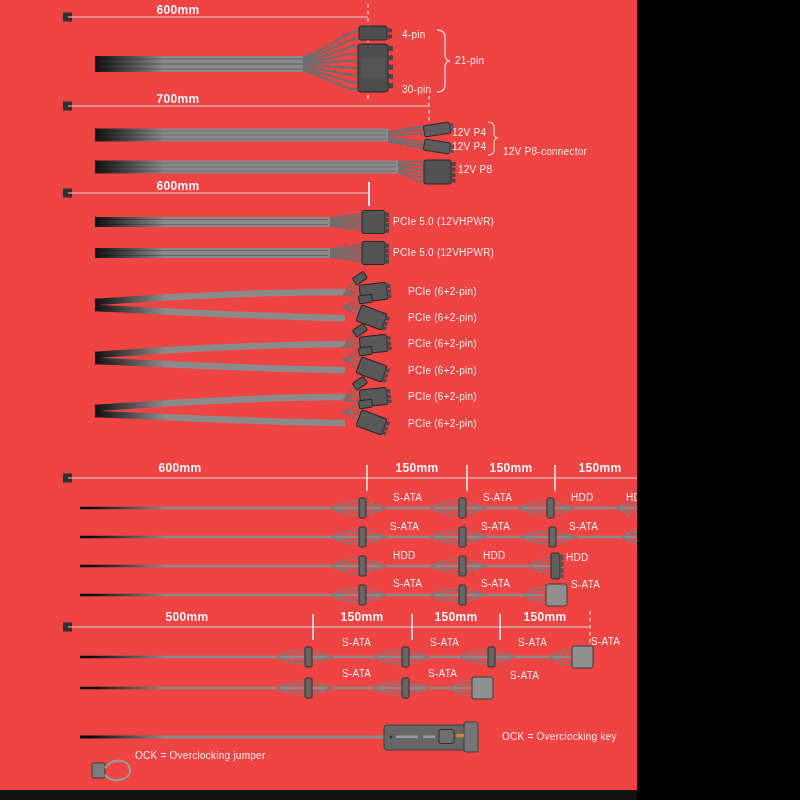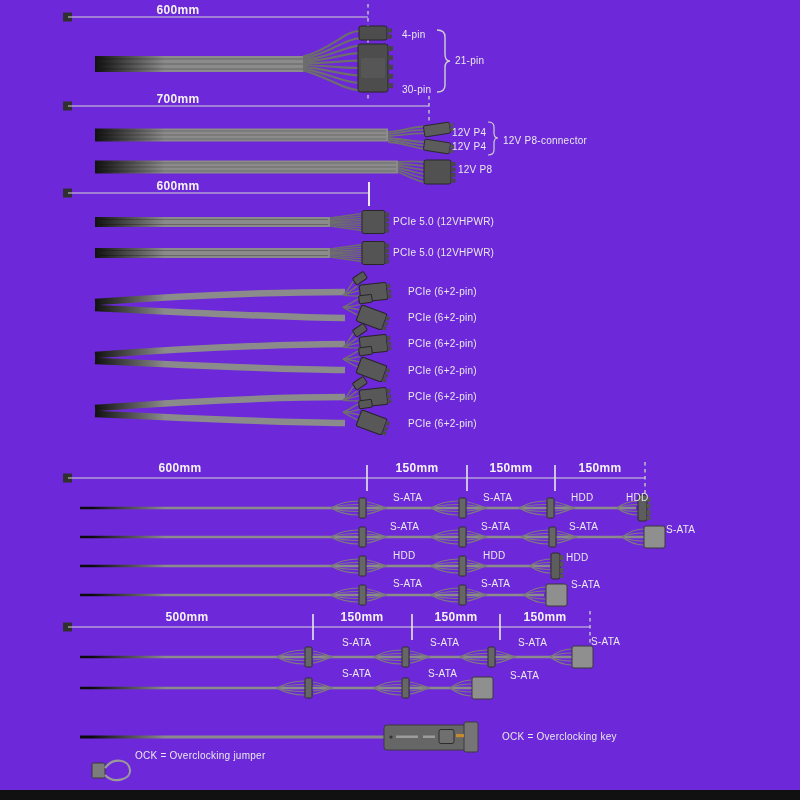--- a/index.html
+++ b/index.html
@@ -1,16 +1,16 @@
 <!DOCTYPE html>
 <html><head>
 <meta charset="utf-8">
 <style>
   html,body{margin:0;padding:0;background:#000;}
-  #stage{position:relative;width:800px;height:800px;background:#6d28d9;overflow:hidden;
+  #stage{position:relative;width:637px;height:800px;background:#ef4444;overflow:hidden;
          font-family:"Liberation Sans",sans-serif;}
   #stage svg{position:absolute;left:0;top:0;}
   .lbl{position:absolute;font-size:10px;font-weight:400;color:#e9e9e9;
        letter-spacing:.25px;white-space:nowrap;z-index:2;}
   .dim{position:absolute;font-size:12px;font-weight:700;color:#f3f3f3;
        letter-spacing:.3px;white-space:nowrap;transform:translateX(-50%);z-index:2;}
 </style>
 </head>
 <body>
 
@@ -279,21 +279,21 @@
 <div class="dim" style="left:362px;top:610px">150mm</div>
 <div class="dim" style="left:456px;top:610px">150mm</div>
 <div class="dim" style="left:545px;top:610px">150mm</div>
 
 <div class="lbl" style="left:402px;top:29px">4-pin</div>
 <div class="lbl" style="left:402px;top:84px">30-pin</div>
 <div class="lbl" style="left:455px;top:55px">21-pin</div>
 
 <div class="lbl" style="left:452px;top:127px">12V P4</div>
 <div class="lbl" style="left:452px;top:141px">12V P4</div>
-<div class="lbl" style="left:503px;top:135px">12V P8-connector</div>
+<div class="lbl" style="left:503px;top:146px">12V P8-connector</div>
 <div class="lbl" style="left:458px;top:164px">12V P8</div>
 
 <div class="lbl" style="left:393px;top:216px">PCIe 5.0 (12VHPWR)</div>
 <div class="lbl" style="left:393px;top:247px">PCIe 5.0 (12VHPWR)</div>
 
 <div class="lbl" style="left:408px;top:286px">PCIe (6+2-pin)</div>
 <div class="lbl" style="left:408px;top:312px">PCIe (6+2-pin)</div>
 <div class="lbl" style="left:408px;top:338px">PCIe (6+2-pin)</div>
 <div class="lbl" style="left:408px;top:365px">PCIe (6+2-pin)</div>
 <div class="lbl" style="left:408px;top:391px">PCIe (6+2-pin)</div>

